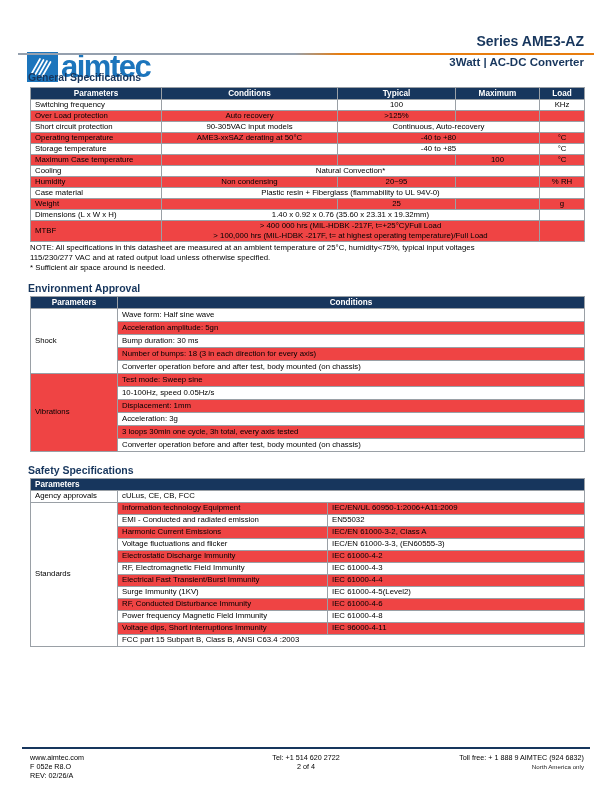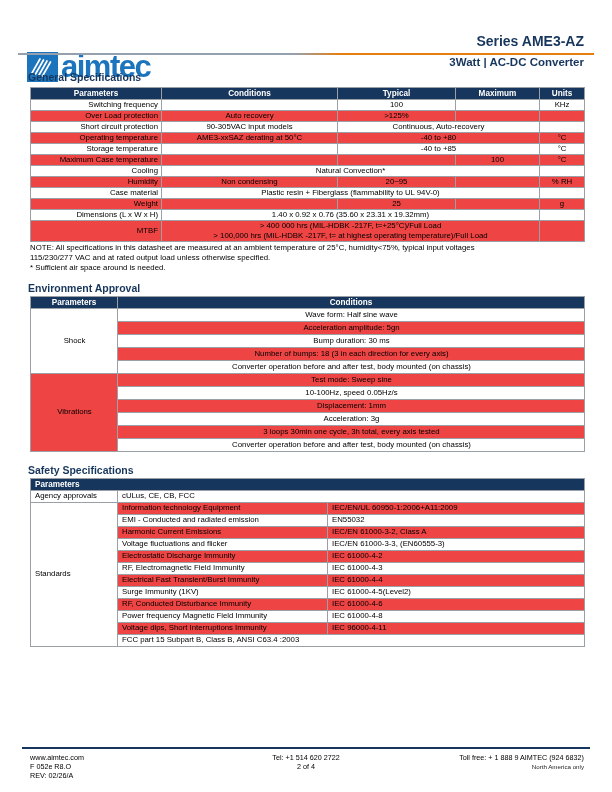--- a/index.html
+++ b/index.html
@@ -17,28 +17,28 @@
   .series-title { position:absolute; top:33px; right:28px; font-size:14px; font-weight:bold; color:#17365D; }
   .series-sub { position:absolute; top:56px; right:28px; font-size:11.5px; font-weight:bold; color:#17365D; }
 
   .sec-head { position:absolute; left:28px; color:#17365D; font-weight:bold; font-size:10.5px; }
 
   
   table { position:absolute; left:30px; width:554px; border-collapse:collapse; table-layout:fixed; }
   td, th { border:1px solid #9aa0a6; font-size:7.8px; padding:0 3px; overflow:hidden; white-space:nowrap; line-height:1.15; }
   th { background:#17365D; color:#fff; font-size:8.2px; height:12px; text-align:center; font-weight:bold; }
   .gt td { height:11px; text-align:center; }
-  .gt td.pl { text-align:right; padding-left:4px; }
+  .gt td.pl { text-align:left; padding-left:4px; }
   .b { background:#ef4444; }
   .mtbf td { height:21px; }
   .mtbf .two div { line-height:10px; }
 
   .note { position:absolute; left:30px; top:243px; font-size:7.8px; line-height:9.8px; }
 
-  .et td { height:13px; text-align:center; padding-left:4px; }
+  .et td { height:13px; text-align:left; padding-left:4px; }
   .st td { height:12px; text-align:left; padding-left:4px; }
 
   
   .footer-line { position:absolute; left:22px; top:747px; width:568px; height:2px; background:#17365D; }
   .f-left { position:absolute; left:30px; top:753px; font-size:7.2px; line-height:9px; }
   .f-center { position:absolute; left:0; top:753px; width:612px; text-align:center; font-size:7.2px; line-height:9px; }
   .f-right { position:absolute; right:28px; top:753px; text-align:right; font-size:7.2px; line-height:9px; }
   .f-right .small { font-size:6.2px; color:#222; }
 </style>
 </head>
@@ -76,21 +76,21 @@
         <col style="width:118px">
         <col style="width:84px">
         <col style="width:45px">
       </colgroup>
     <thead>
       <tr>
         <th>Parameters</th>
         <th>Conditions</th>
         <th>Typical</th>
         <th>Maximum</th>
-        <th>Units</th>
+        <th>Load</th>
       </tr>
     </thead>
     <tbody>
       <tr>
         <td class="pl">Switching frequency</td>
         <td></td>
         <td>100</td>
         <td></td>
         <td>KHz</td>
       </tr>

